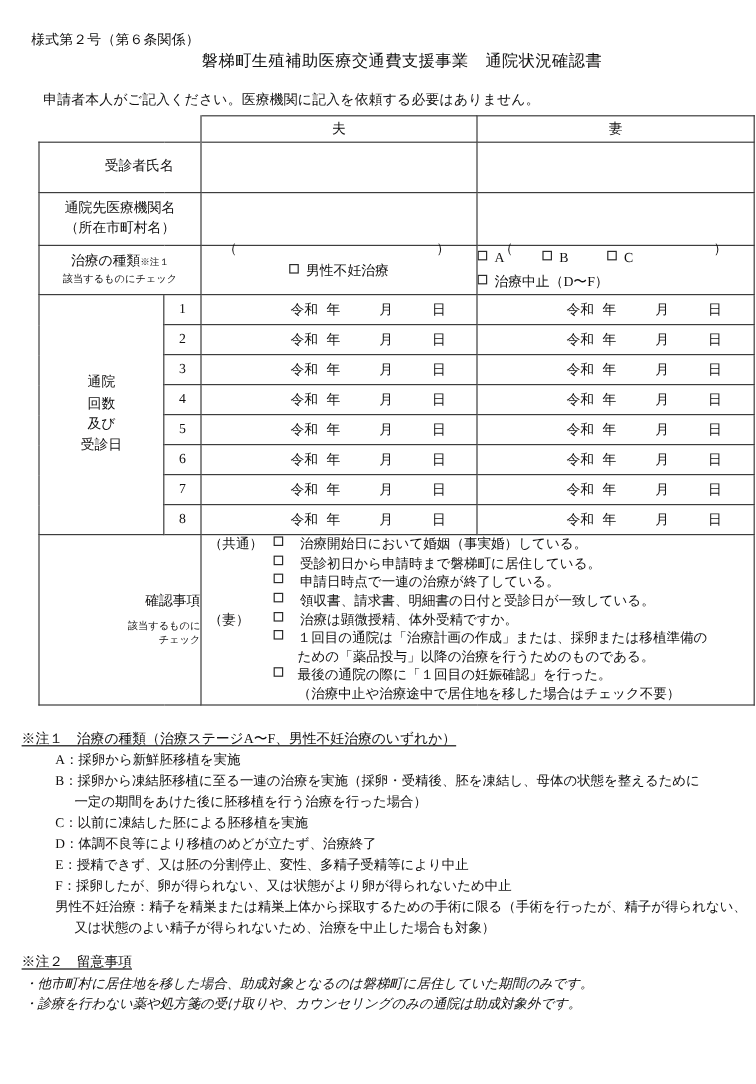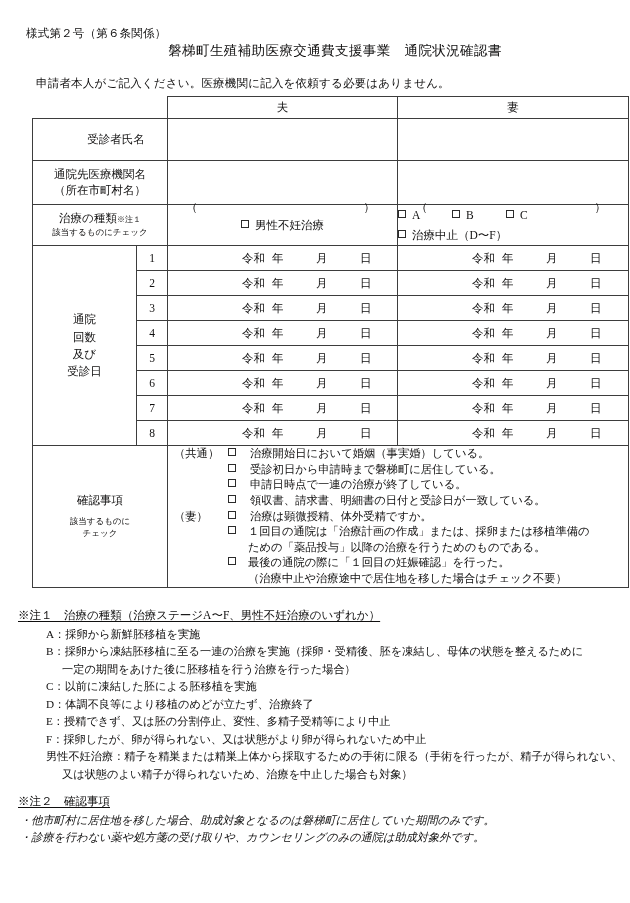--- a/index.html
+++ b/index.html
@@ -97,21 +97,21 @@
   .d-era { left: 50px; margin-left: 24px; }
   .d-y   { left: 104px; }
   .d-m   { left: 148px; }
   .d-d   { left: 192px; }
 
   .visit-label {
     text-align: center; line-height: 1.5; font-size: 11.5px;
   }
 
   
-  .confirm-label { text-align: center; vertical-align: middle; }
+  .confirm-label { text-align: right; vertical-align: middle; }
   .confirm-label .t { font-size: 11.5px; }
   .confirm-label .s { font-size: 8.5px; display:block; line-height:1.45; margin-top:7px;}
   .confirm-body { padding: 6px 0 7px 0; vertical-align: top; }
   .cline {
     position: relative;
     height: 15.6px;
     font-size: 11.3px;
     white-space: nowrap;
   }
   .cgroup { position: absolute; left: 6px; top: 0; }
@@ -398,18 +398,18 @@
     <div class="note-line ind2">一定の期間をあけた後に胚移植を行う治療を行った場合）</div>
     <div class="note-line ind1">C：以前に凍結した胚による胚移植を実施</div>
     <div class="note-line ind1">D：体調不良等により移植のめどが立たず、治療終了</div>
     <div class="note-line ind1">E：授精できず、又は胚の分割停止、変性、多精子受精等により中止</div>
     <div class="note-line ind1">F：採卵したが、卵が得られない、又は状態がより卵が得られないため中止</div>
     <div class="note-line ind1">男性不妊治療：精子を精巣または精巣上体から採取するための手術に限る（手術を行ったが、精子が得られない、</div>
     <div class="note-line ind2">又は状態のよい精子が得られないため、治療を中止した場合も対象）</div>
   </div>
 
   <div class="notes2">
-    <div class="note-head">※注２　確認事項</div>
+    <div class="note-head">※注２　留意事項</div>
     <div class="note-line ind0">・他市町村に居住地を移した場合、助成対象となるのは磐梯町に居住していた期間のみです。</div>
     <div class="note-line ind0">・診療を行わない薬や処方箋の受け取りや、カウンセリングのみの通院は助成対象外です。</div>
   </div>
 
 </div>
 
 </body></html>

